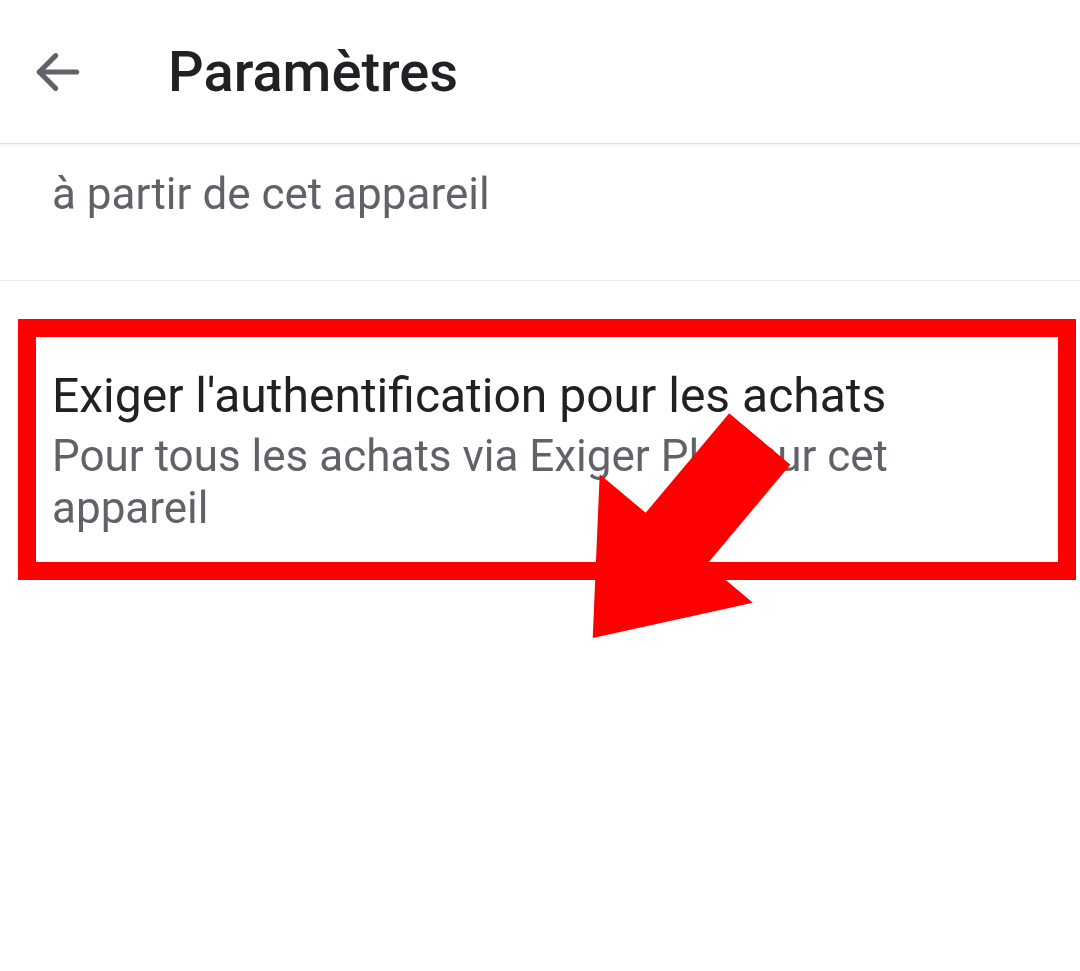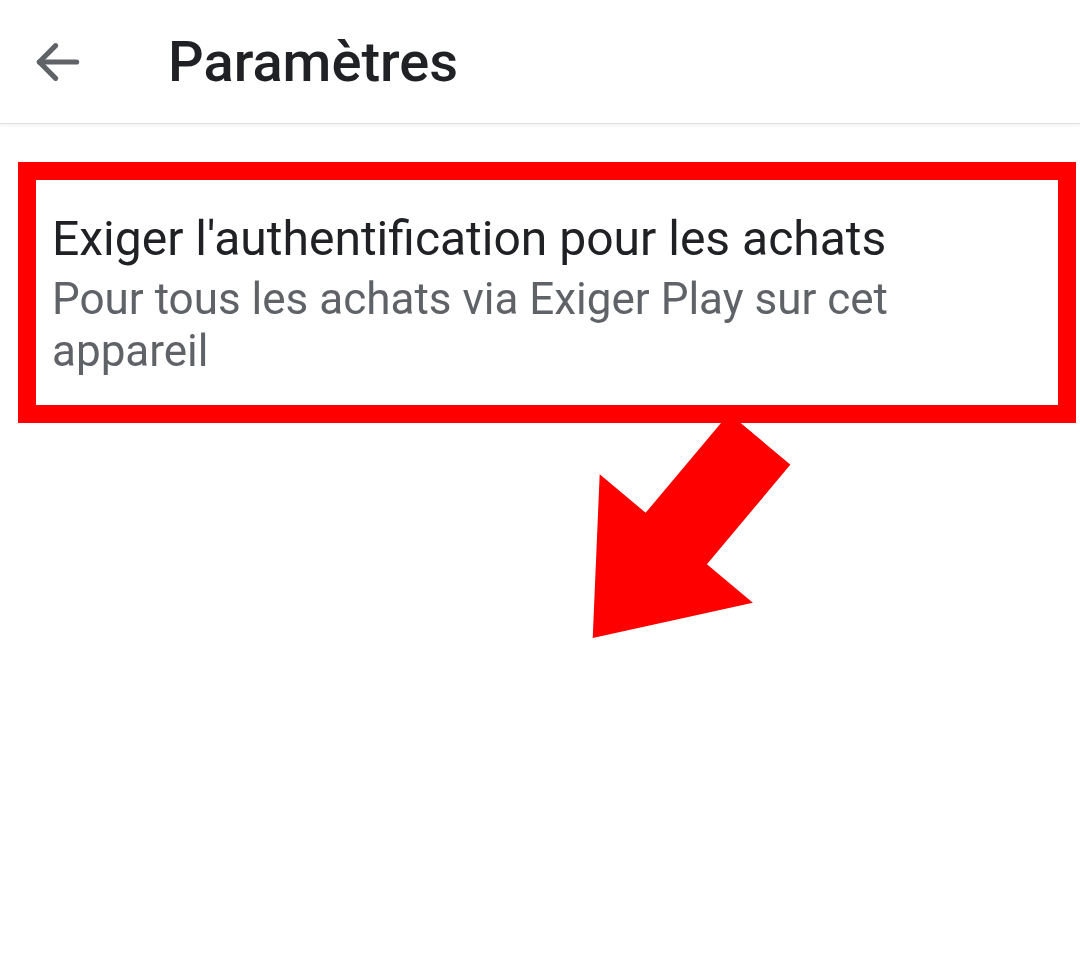--- a/index.html
+++ b/index.html
@@ -10,21 +10,21 @@
     body {
       font-family: Roboto, 'Helvetica Neue', Arial, sans-serif;
       background: #ffffff;
       width: 1080px;
       height: 971px;
       overflow: hidden;
     }
     .header {
       display: flex;
       align-items: center;
-      height: 124px;
+      height: 144px;
       padding: 0 30px;
       border-bottom: 1px solid #e0e0e0;
       box-shadow: 0 2px 3px rgba(0,0,0,0.05);
     }
     .back-arrow {
       width: 56px;
       height: 56px;
       display: flex;
       align-items: center;
       justify-content: center;
@@ -95,20 +95,21 @@
   <div class="back-arrow">
     <svg width="56" height="56" viewBox="0 0 24 24" fill="none" stroke="#5f6368" stroke-width="2.2" stroke-linecap="round" stroke-linejoin="round">
       <line x1="20" y1="12" x2="4" y2="12"></line>
       <polyline points="11 5 4 12 11 19"></polyline>
     </svg>
   </div>
   <div class="header-title">Paramètres</div>
 </div>
 
 <div class="content">
+  <div class="truncated-subtitle">à partir de cet appareil</div>
 
 
   <div class="highlight-box">
     <div class="setting-title">Exiger l'authentification pour les achats</div>
     <div class="setting-subtitle">Pour tous les achats via Exiger Play sur cet appareil</div>
   </div>
 </div>
 
 <div class="arrow-annotation">
   <svg width="220" height="260" viewBox="0 0 220 260">

